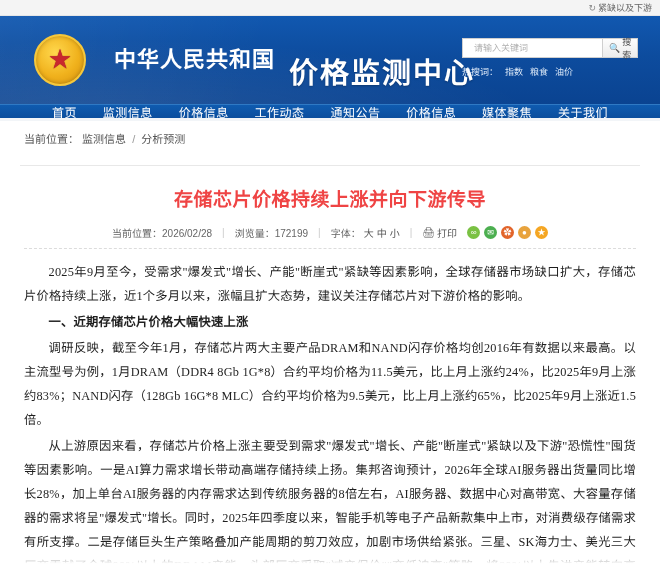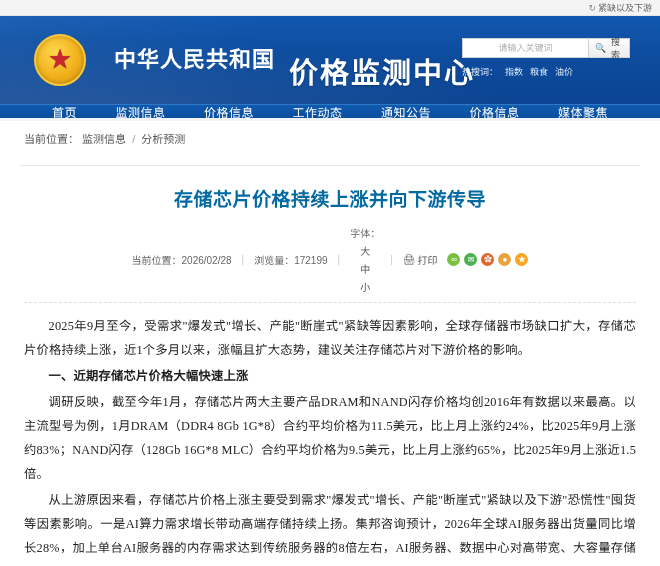--- a/index.html
+++ b/index.html
@@ -120,24 +120,23 @@
     display: flex;
     height: 20px;
   }
   .search-input {
     flex: 1;
     border: 1px solid #cfcfcf;
     border-right: none;
     background: #fff;
     font-size: 9px;
     color: #333;
-    padding: 0 4px;
+    padding: 0 11px;
     outline: none;
     font-family: "Liberation Sans", sans-serif;
-    text-align: center;
   }
   .search-input::placeholder { color: #b0b0b0; }
   .search-btn {
     width: 44px;
     border: 1px solid #cfcfcf;
     background: linear-gradient(180deg,#fdfdfd,#ececec);
     font-size: 9px;
     color: #444;
     cursor: pointer;
     display: flex;
@@ -207,38 +206,38 @@
   
   .article {
     width: 620px;
     margin: 0 auto;
     padding: 0 4px;
   }
   .art-title {
     text-align: center;
     font-size: 19px;
     font-weight: bold;
-    color: #0369a1;
+    color: #ef4444;
     margin: 18px 0 14px 0;
     font-family: "Liberation Serif", serif;
     letter-spacing: 0.5px;
   }
   .art-meta {
     display: flex;
     align-items: center;
     justify-content: center;
     gap: 10px;
     font-size: 10px;
     color: #666;
     padding-bottom: 8px;
     border-bottom: 1px dashed #dcdcdc;
     flex-wrap: nowrap;
   }
   .art-meta .meta-sep { color: #ccc; }
-  .art-meta .fs-group { display: flex; align-items: center; gap: 3px; flex-direction: column; }
+  .art-meta .fs-group { display: flex; align-items: center; gap: 3px; }
   .art-meta .fs-opt { cursor: pointer; color: #555; }
   .art-meta .print-btn {
     display: flex; align-items: center; gap: 2px;
     cursor: pointer; color: #555;
   }
   .share-icons { display: flex; align-items: center; gap: 4px; }
   .share-icons .sicon {
     width: 13px; height: 13px;
     border-radius: 50%;
     display: inline-flex;
@@ -318,20 +317,21 @@
 
   <div class="nav">
     <div class="nav-inner">
       <div class="nav-item">首页</div>
       <div class="nav-item">监测信息</div>
       <div class="nav-item">价格信息</div>
       <div class="nav-item">工作动态</div>
       <div class="nav-item">通知公告</div>
       <div class="nav-item">价格信息</div>
       <div class="nav-item">媒体聚焦</div>
+      <div class="nav-item">关于我们</div>
     </div>
   </div>
   <div class="nav-shadow"></div>
 
   <div class="crumb">
     <span>当前位置：</span>
     <a>监测信息</a>
     <span class="sep">/</span>
     <a>分析预测</a>
   </div>

